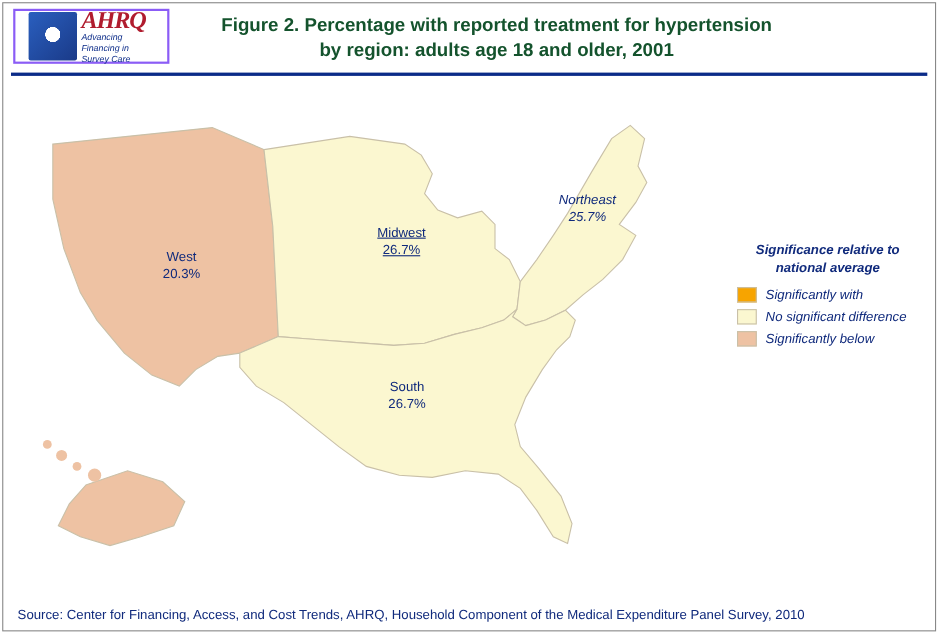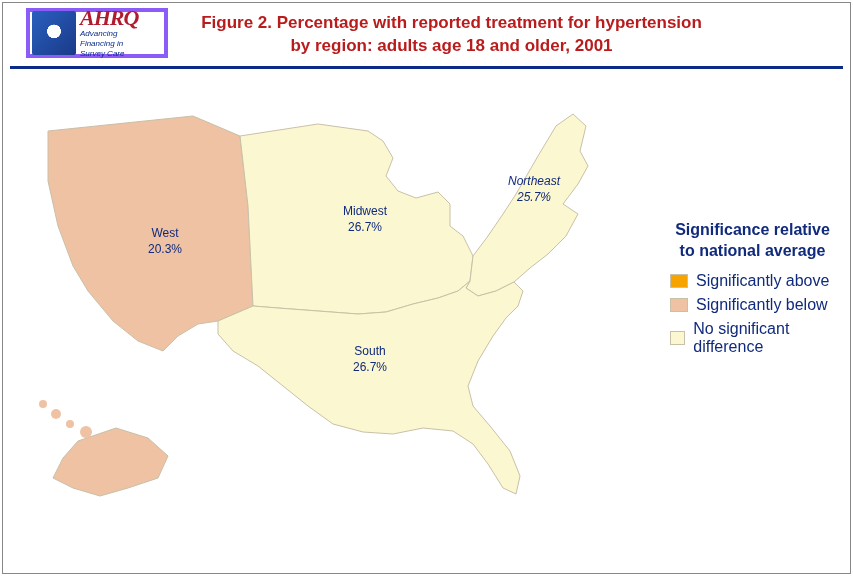--- a/index.html
+++ b/index.html
@@ -9,30 +9,30 @@
   }
   .frame {
     width: 853px;
     height: 576px;
     position: relative;
     box-sizing: border-box;
     background: #fff;
   }
   .logo-box {
     position: absolute;
-    left: 26px;
+    left: 12px;
     top: 8px;
     width: 142px;
     height: 50px;
-    border: 4px solid #8b5cf6;
+    border: 2px solid #8b5cf6;
     background: #fff;
     display: flex;
     align-items: center;
     box-sizing: border-box;
-    padding: 2px;
+    padding: 12px;
   }
   .logo-hhs {
     width: 44px;
     height: 44px;
     background: linear-gradient(135deg, #2a5fbf 0%, #1a3a88 100%);
     border-radius: 2px;
     position: relative;
   }
   .logo-hhs::after {
     content: "";
@@ -65,21 +65,21 @@
     margin-top: 1px;
   }
   .title {
     position: absolute;
     top: 12px;
     left: 170px;
     right: 120px;
     text-align: center;
     font-size: 17px;
     font-weight: bold;
-    color: #b91c1c;
+    color: #14532d;
     line-height: 1.35;
   }
   .hr {
     position: absolute;
     top: 66px;
     left: 10px;
     right: 10px;
     height: 3px;
     background: #0b2b88;
   }
@@ -109,22 +109,23 @@
     white-space: nowrap;
   }
   .region-label .pct {
     display: block;
   }
   .legend {
     position: absolute;
     right: 18px;
     top: 220px;
     width: 165px;
-    font-size: 16px;
+    font-size: 12px;
     color: #102a7c;
+    font-style: italic;
   }
   .legend-title {
     font-weight: bold;
     text-align: center;
     margin-bottom: 10px;
     line-height: 1.3;
   }
   .legend-item {
     display: flex;
     align-items: center;
@@ -295,43 +296,44 @@
       <circle cx="25" cy="318" r="4" fill="#eec2a3"></circle>
       <circle cx="38" cy="328" r="5" fill="#eec2a3"></circle>
       <circle cx="52" cy="338" r="4" fill="#eec2a3"></circle>
       <circle cx="68" cy="346" r="6" fill="#eec2a3"></circle>
     </svg>
 
     <div class="region-label" style="left:118px; top:140px;margin-left:12px;">
       <span>West</span>
       <span class="pct">20.3%</span>
     </div>
-    <div class="region-label" style="left:325px; top:118px;">
+    <div class="region-label" style="left:325px; top:118px;text-decoration:underline;">
       <span>Midwest</span>
       <span class="pct">26.7%</span>
     </div>
     <div class="region-label" style="left:335px; top:258px;">
       <span>South</span>
       <span class="pct">26.7%</span>
     </div>
     <div class="region-label" style="left:490px; top:88px;font-style:italic;">
       <span>Northeast</span>
       <span class="pct">25.7%</span>
     </div>
   </div>
 
   <div class="legend">
     <div class="legend-title">Significance relative to national average</div>
     <div class="legend-item">
       <span class="swatch" style="background:#f7a400"></span>
-      <span>Significantly above</span>
+      <span>Significantly with</span>
+    </div>
+    <div class="legend-item">
+      <span class="swatch" style="background:#fbf7d0"></span>
+      <span>No significant difference</span>
     </div>
     <div class="legend-item">
       <span class="swatch" style="background:#eec2a3"></span>
       <span>Significantly below</span>
     </div>
-    <div class="legend-item">
-      <span class="swatch" style="background:#fbf7d0"></span>
-      <span>No significant difference</span>
-    </div>
   </div>
 
+  <div class="source">Source: Center for Financing, Access, and Cost Trends, AHRQ, Household Component of the Medical Expenditure Panel Survey, 2010</div>
 </div>
 
 </body></html>

